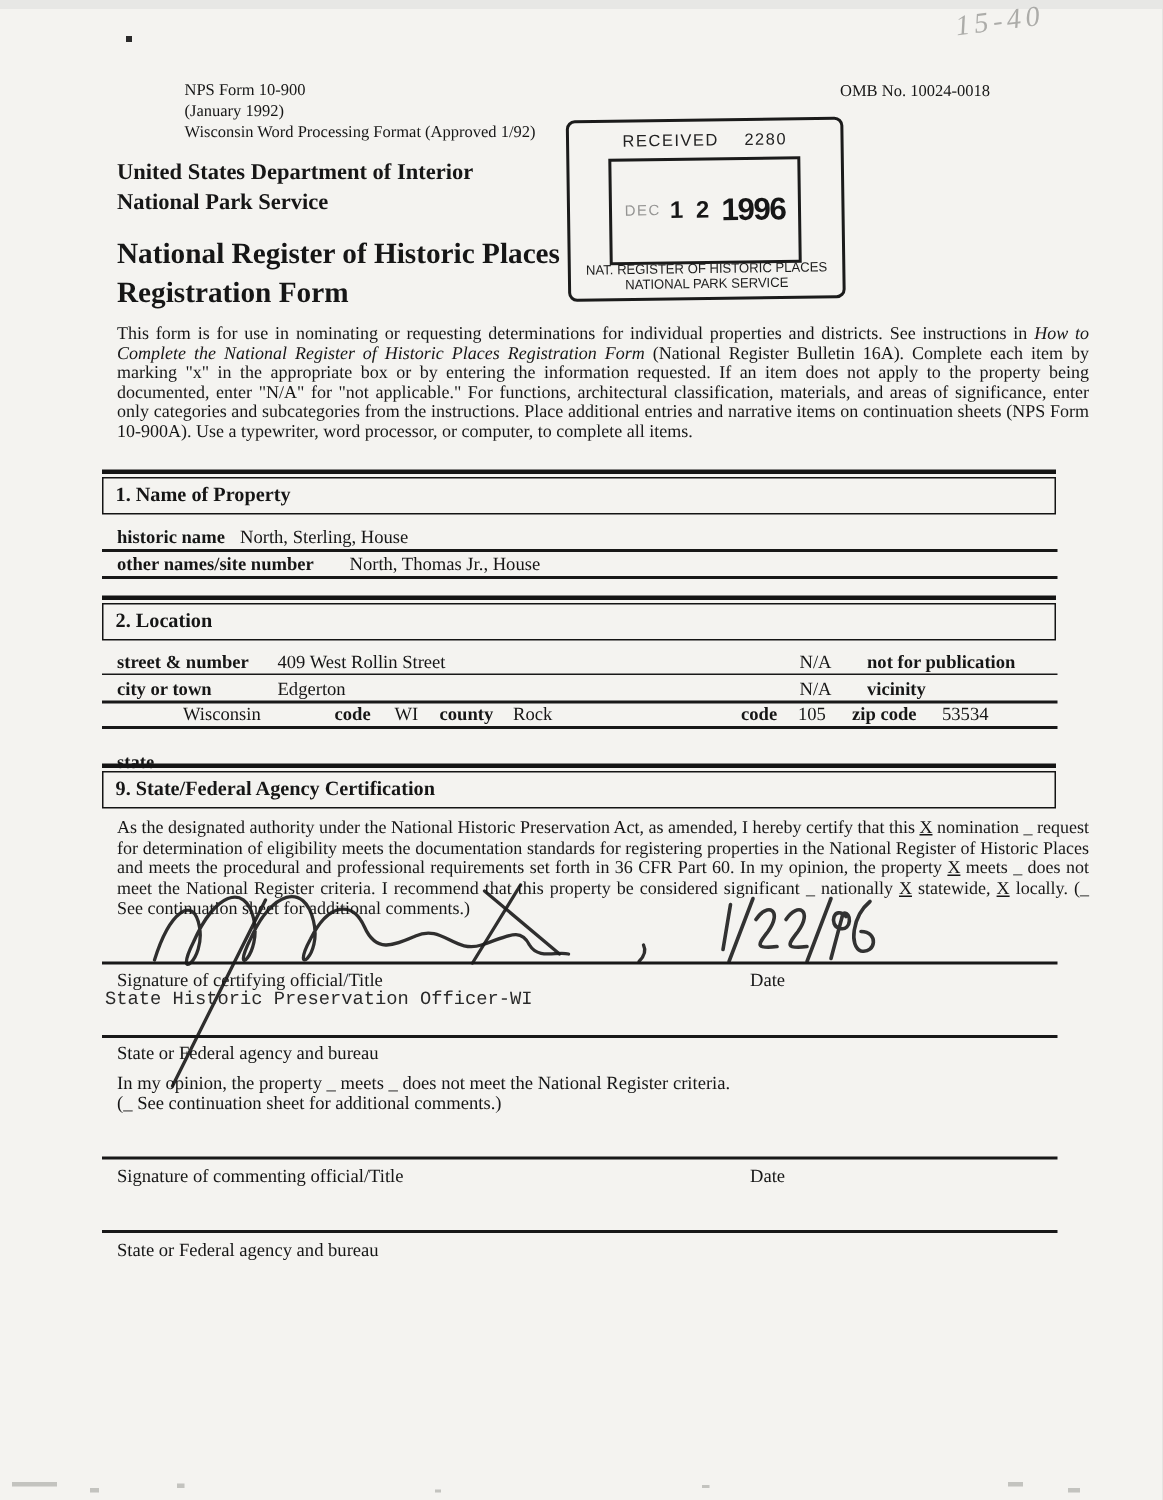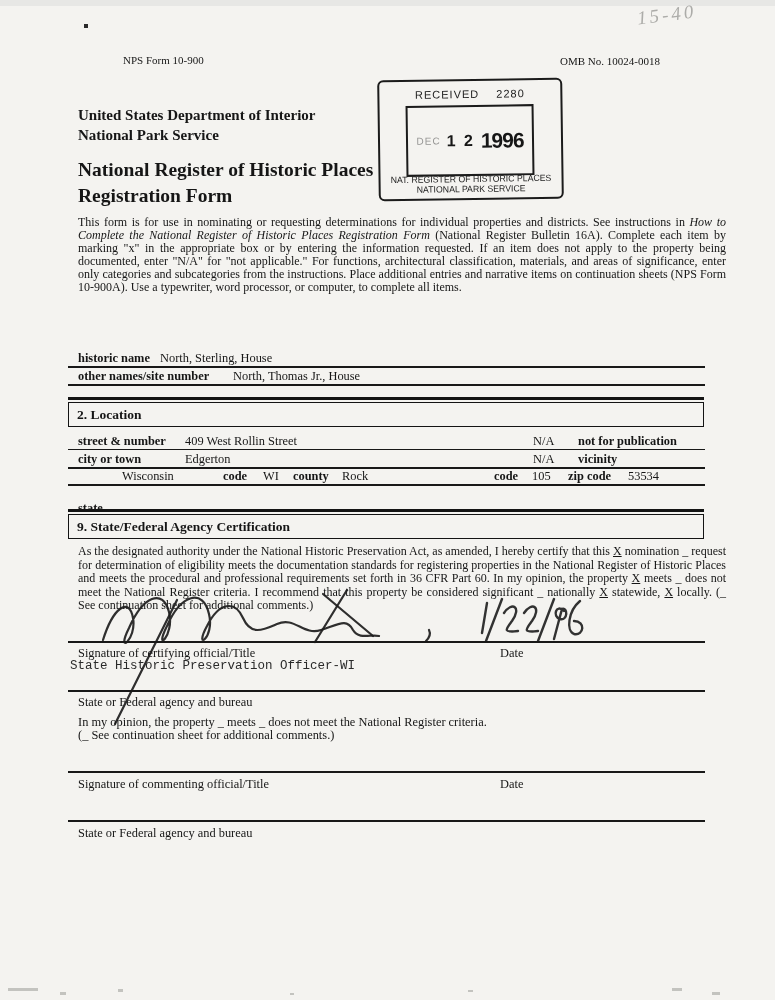--- a/index.html
+++ b/index.html
@@ -59,20 +59,22 @@
 <body>
 
 <div class="page">
   <div class="abs scan-edge"></div>
   <div class="abs speck" style="left:84px;top:24px;width:4px;height:4px;"></div>
 
   <div class="abs pencil" style="left:637px;top:4px;">15-40</div>
 
   <div class="abs formhead" style="left:78px;top:54px;margin-left:45px;">
     <div>NPS Form 10-900</div>
+    <div>(January 1992)</div>
+    <div>Wisconsin Word Processing Format (Approved 1/92)</div>
   </div>
   <div class="abs omb" style="left:560px;top:55px;">OMB No. 10024-0018</div>
 
   <div class="abs stamp">
     <div class="stamp-top">
       <span>RECEIVED</span>
       <span>2280</span>
     </div>
     <div class="stamp-inner">
       <span class="stamp-month">DEC</span>
@@ -91,20 +93,26 @@
   </div>
   <div class="abs doctitle" style="left:78px;top:157px;">
     <div>National Register of Historic Places</div>
     <div>Registration Form</div>
   </div>
 
   <div class="abs intro" style="left:78px;top:216px;">
     <span>This form is for use in nominating or requesting determinations for individual properties and districts.  See instructions in </span><i>How to Complete the National Register of Historic Places Registration Form</i><span> (National Register Bulletin 16A).  Complete each item by marking "x" in the appropriate box or by entering the information requested.  If an item does not apply to the property being documented, enter "N/A" for "not applicable."  For functions, architectural classification, materials, and areas of significance, enter only categories and subcategories from the instructions.  Place additional entries and narrative items on continuation sheets (NPS Form 10-900A).  Use a typewriter, word processor, or computer, to complete all items.</span>
   </div>
 
+  <div class="abs sec" style="top:313px;">
+    <div class="sec-rule"></div>
+    <div class="sec-box">
+      <span class="sec-title">1.  Name of Property</span>
+    </div>
+  </div>
   <span class="abs lbl" style="left:78px;top:351px;">historic name</span>
   <span class="abs val" style="left:160px;top:351px;">North, Sterling, House</span>
   <div class="abs hline" style="left:68px;top:366px;width:637px;height:1.5px;"></div>
   <span class="abs lbl" style="left:78px;top:369px;">other names/site number</span>
   <span class="abs val" style="left:233px;top:369px;">North, Thomas Jr., House</span>
   <div class="abs hline" style="left:68px;top:384px;width:637px;height:2px;"></div>
 
   <div class="abs sec" style="top:397px;">
     <div class="sec-rule"></div>
     <div class="sec-box">

